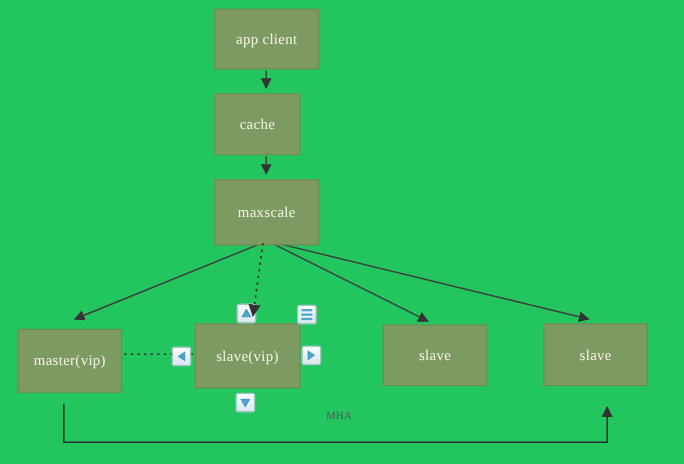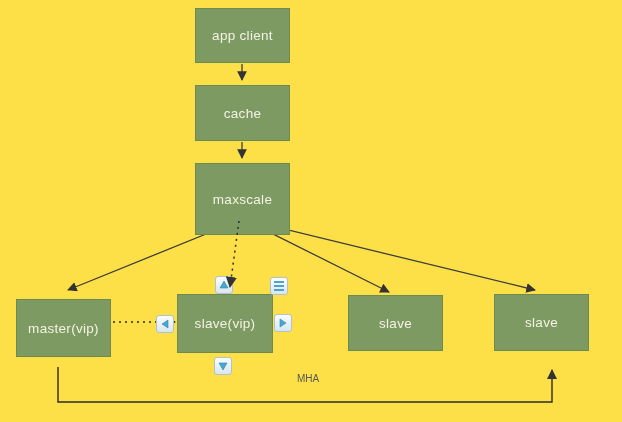--- a/index.html
+++ b/index.html
@@ -1,40 +1,40 @@
 <!DOCTYPE html>
 <html><head>
 <meta charset="utf-8">
 <style>
   html,body{margin:0;padding:0;background:#ffffff;}
   .canvas{
     position:relative;
     width:622px;height:422px;
-    background:#fde047;
-    font-family:Liberation Sans, sans-serif;
+    background:#22c55e;
+    font-family:Liberation Serif, serif;
     overflow:hidden;
   }
   svg.wires{position:absolute;left:0;top:0;pointer-events:none;}
   .wires-under{z-index:1;}
   .wires-over{z-index:3;}
   .node{
     position:absolute;
     background:#7d9a63;
     border:1px solid #6d8a52;
     box-sizing:border-box;
     display:flex;align-items:center;justify-content:center;
     color:#f4f3e4;
     font-size:13.5px;
     letter-spacing:0.3px;
     z-index:2;
     cursor:pointer;
   }
   .node-app-client{left:195px;top:8px;width:95px;height:55px;}
-  .node-cache{left:195px;top:85px;width:95px;height:56px;}
-  .node-maxscale{left:195px;top:163px;width:95px;height:72px;}
+  .node-cache{left:195px;top:85px;width:78px;height:56px;}
+  .node-maxscale{left:195px;top:163px;width:95px;height:60px;}
   .node-master{left:16px;top:299px;width:95px;height:58px;}
   .node-slave-vip{left:177px;top:294px;width:96px;height:59px;}
   .node-slave-1{left:348px;top:295px;width:95px;height:56px;}
   .node-slave-2{left:494px;top:294px;width:95px;height:57px;}
   .handle{
     position:absolute;
     width:18px;height:18px;
     border:1px solid #aec3d1;
     border-radius:3px;
     background:linear-gradient(#fbfdfe,#d9e6ee);

